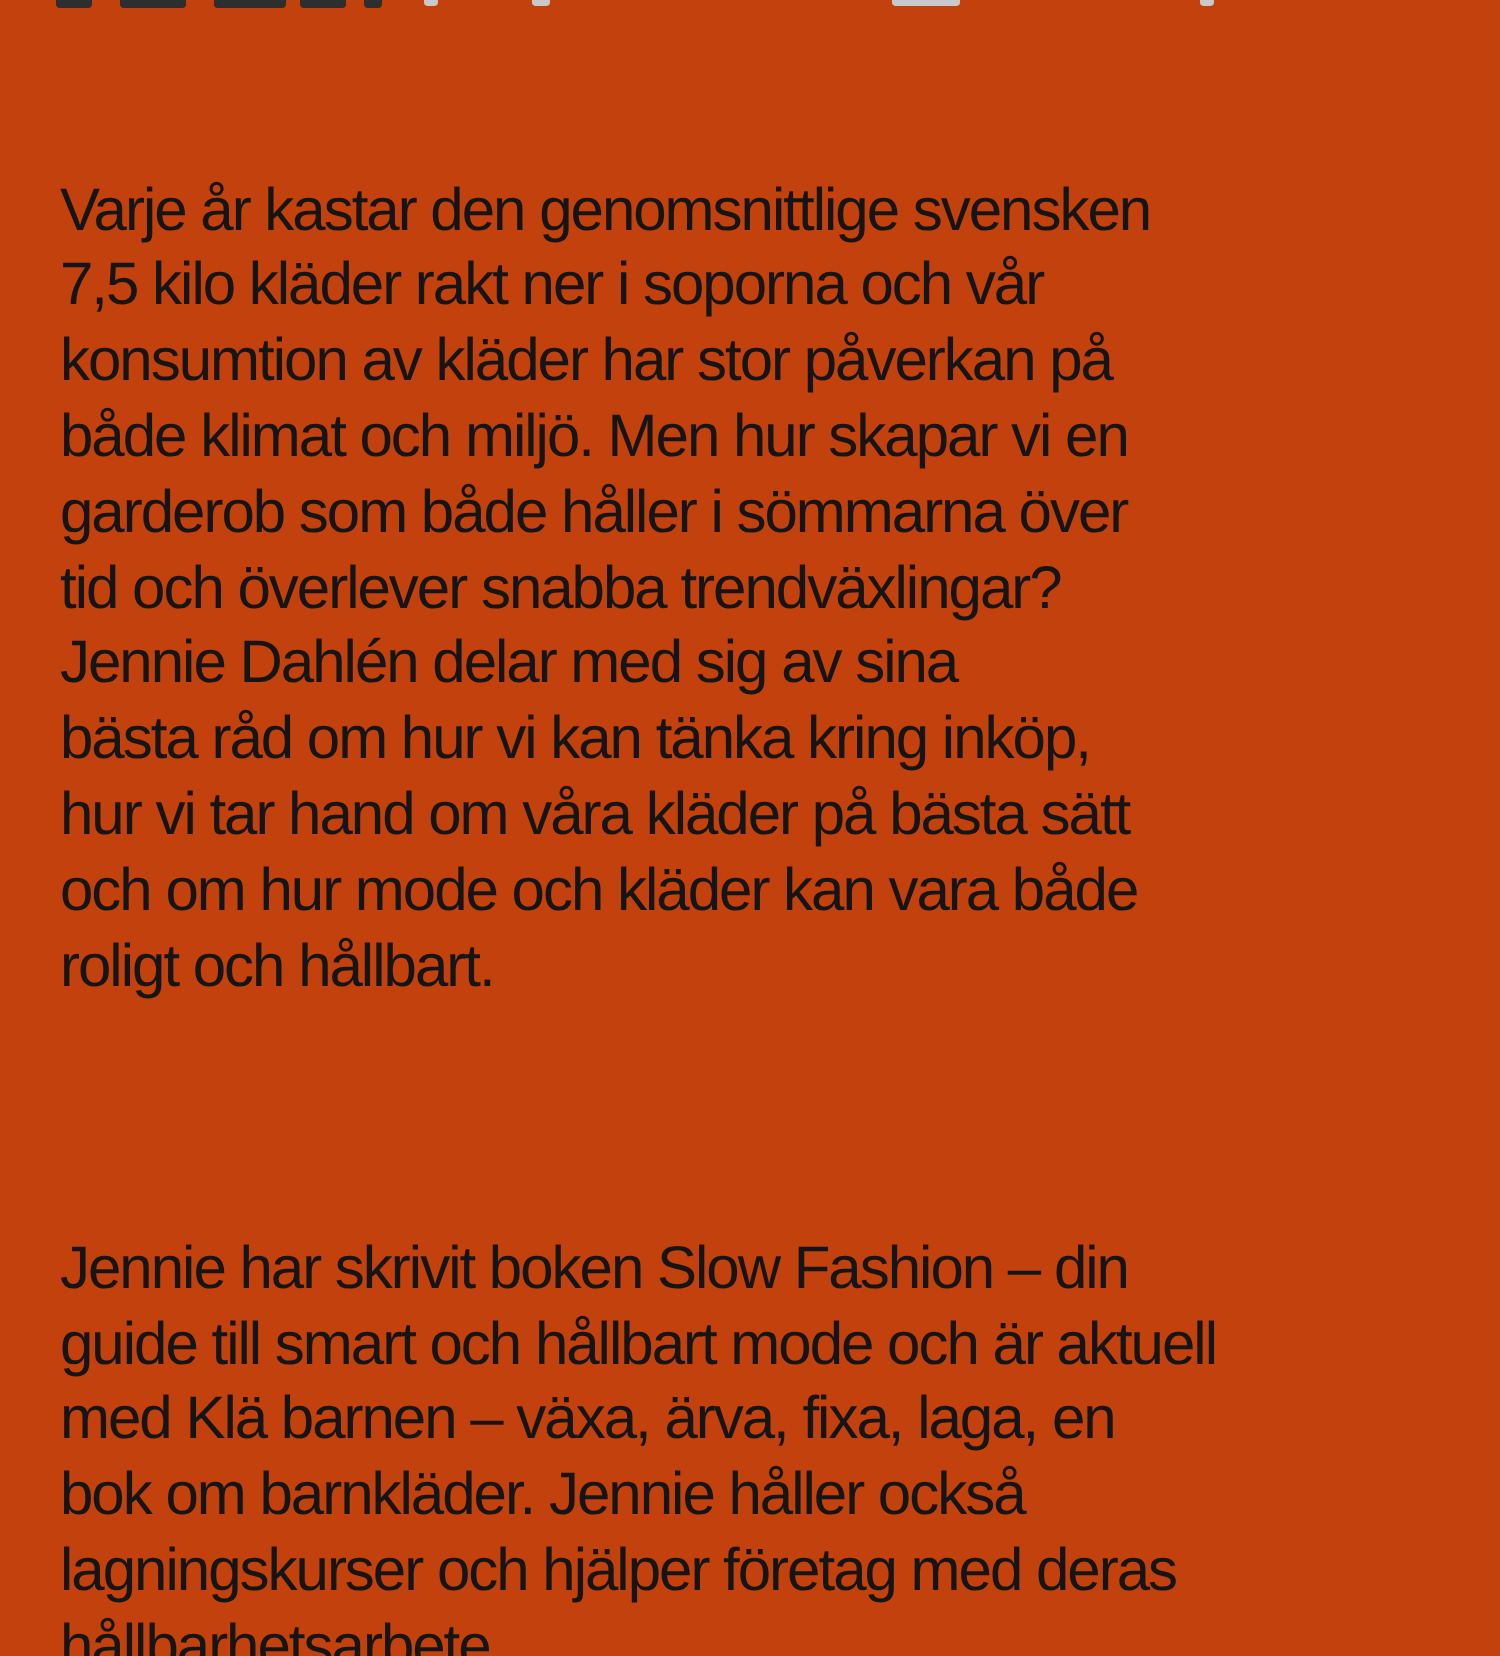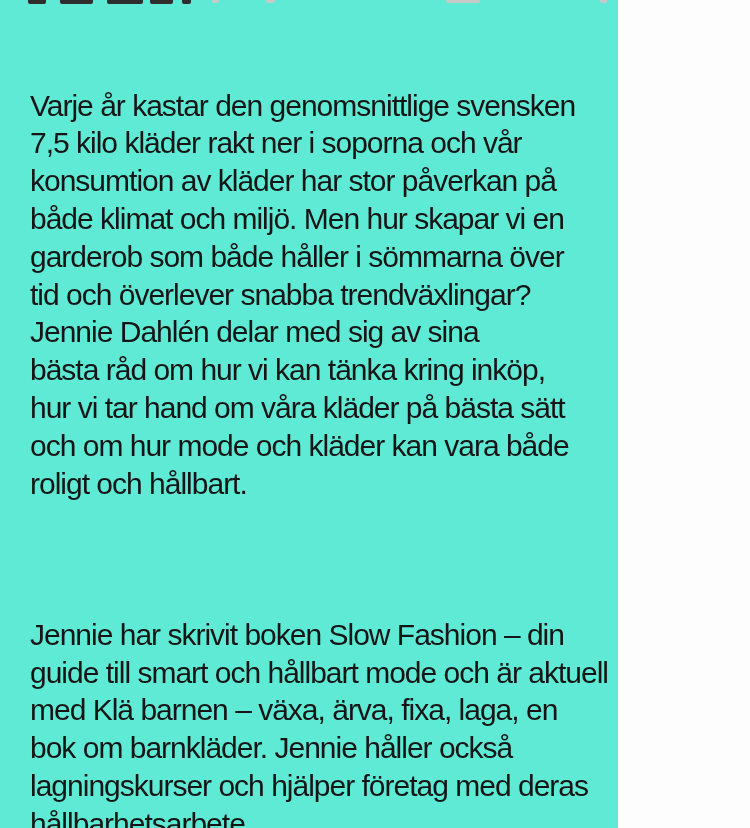--- a/index.html
+++ b/index.html
@@ -8,23 +8,23 @@
   }
   body {
     width: 750px;
     height: 828px;
     background: #fdfdfd;
     overflow: hidden;
     font-family: "Liberation Sans", sans-serif;
   }
   .page {
     position: relative;
-    width: 618px;
+    width: 750px;
     height: 828px;
-    background: #5eead4;
+    background: #c2410c;
   }
   
   .clip-mark {
     position: absolute;
     top: 0;
     height: 4px;
     background: #2e2e2e;
     border-radius: 0 0 2px 2px;
   }
   .clip-mark.faint {

